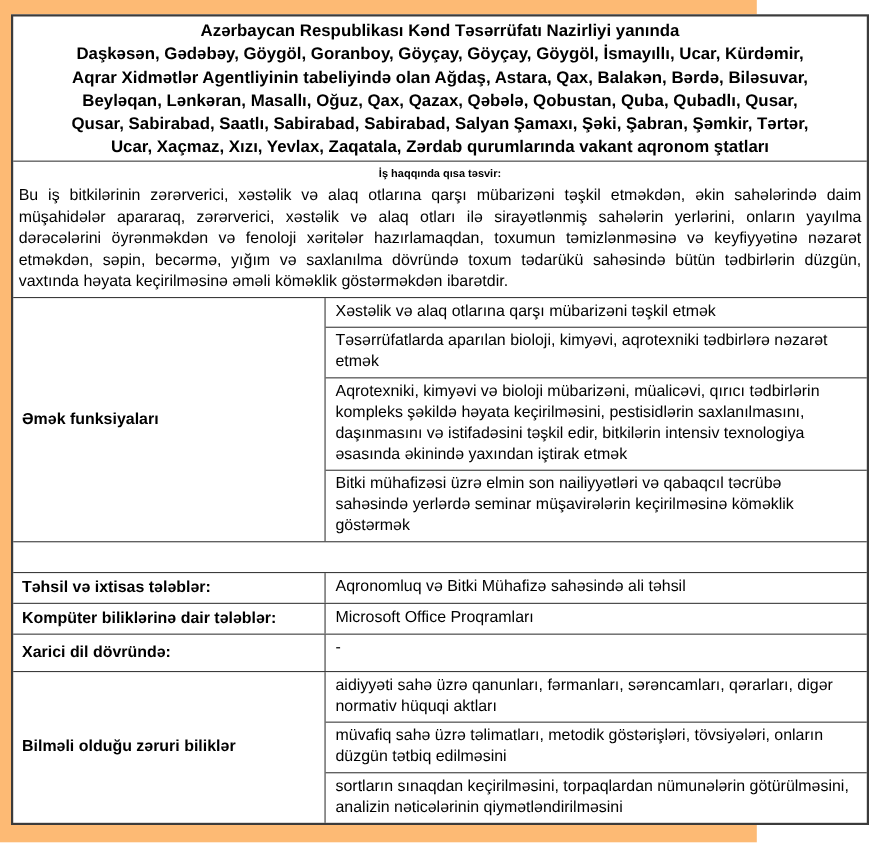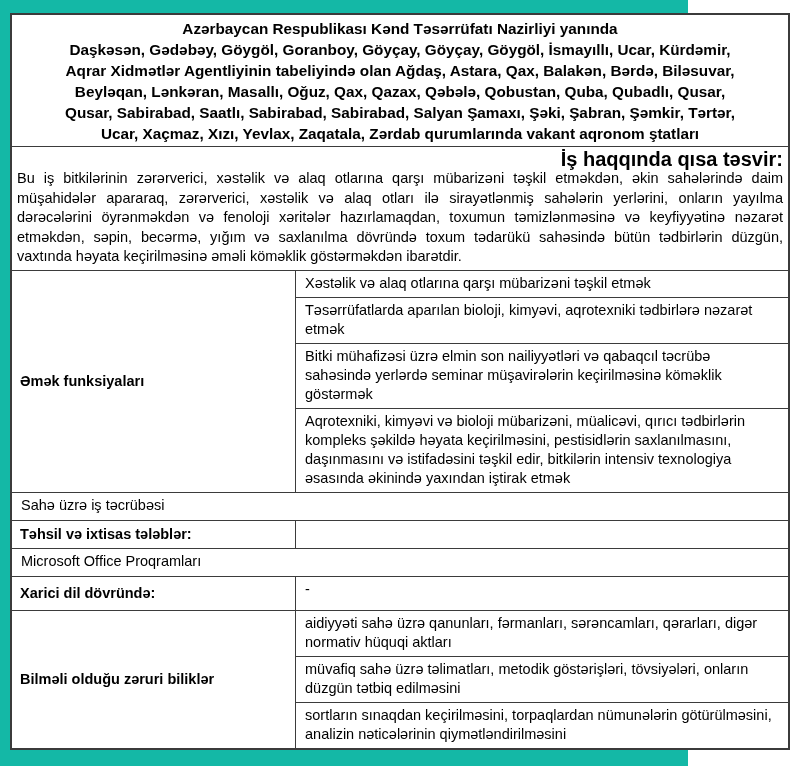--- a/index.html
+++ b/index.html
@@ -6,21 +6,21 @@
   html, body {
     width: 800px; height: 766px;
     background: #ffffff;
     font-family: "Liberation Sans", "DejaVu Sans", sans-serif;
     color: #000000;
     overflow: hidden;
   }
   .page {
     position: relative;
     width: 688px; height: 766px;
-    background: #14b8a6;
+    background: #fdba74;
   }
   .doc {
     position: absolute;
     left: 10px; top: 13px;
     width: 780px;
     border: 2px solid #3b3b3b;
     background: #ffffff;
     font-size: 14.5px;
     line-height: 19px;
   }
@@ -31,23 +31,23 @@
     padding: 3px 6px 2px 6px;
     text-align: center;
     font-weight: bold;
     font-size: 15.3px;
     line-height: 21px;
   }
 
   
   .desc-cell { padding: 2px 5px 3px 5px; }
   .desc-title {
-    text-align: right;
+    text-align: center;
     font-weight: bold;
-    font-size: 20px;
+    font-size: 10px;
     line-height: 20px;
   }
   .desc-body {
     text-align: justify;
     line-height: 19.5px;
   }
 
   
   .row {
     display: grid;
@@ -89,36 +89,37 @@
     <div class="desc-cell">
       <div class="desc-title">İş haqqında qısa təsvir:</div>
       <div class="desc-body">Bu iş bitkilərinin zərərverici, xəstəlik və alaq otlarına qarşı mübarizəni təşkil etməkdən, əkin sahələrində daim müşahidələr apararaq, zərərverici, xəstəlik və alaq otları ilə sirayətlənmiş sahələrin yerlərini, onların yayılma dərəcələrini öyrənməkdən və fenoloji xəritələr hazırlamaqdan, toxumun təmizlənməsinə və keyfiyyətinə nəzarət etməkdən, səpin, becərmə, yığım və saxlanılma dövründə toxum tədarükü sahəsində bütün tədbirlərin düzgün, vaxtında həyata keçirilməsinə əməli köməklik göstərməkdən ibarətdir.</div>
     </div>
 
     <div class="row">
       <div class="label-cell">Əmək funksiyaları</div>
       <div class="vals">
         <div class="value-cell">Xəstəlik və alaq otlarına qarşı mübarizəni təşkil etmək</div>
         <div class="value-cell">Təsərrüfatlarda aparılan bioloji, kimyəvi, aqrotexniki tədbirlərə nəzarət etmək</div>
+        <div class="value-cell">Aqrotexniki, kimyəvi və bioloji mübarizəni, müalicəvi, qırıcı tədbirlərin kompleks şəkildə həyata keçirilməsini, pestisidlərin saxlanılmasını, daşınmasını və istifadəsini təşkil edir, bitkilərin intensiv texnologiya əsasında əkinində yaxından iştirak etmək</div>
         <div class="value-cell">Bitki mühafizəsi üzrə elmin son nailiyyətləri və qabaqcıl təcrübə sahəsində yerlərdə seminar müşavirələrin keçirilməsinə köməklik göstərmək</div>
-        <div class="value-cell">Aqrotexniki, kimyəvi və bioloji mübarizəni, müalicəvi, qırıcı tədbirlərin kompleks şəkildə həyata keçirilməsini, pestisidlərin saxlanılmasını, daşınmasını və istifadəsini təşkil edir, bitkilərin intensiv texnologiya əsasında əkinində yaxından iştirak etmək</div>
       </div>
     </div>
 
     <div class="row row-single">
+    </div>
+
+    <div class="row row-single">
+      <div class="label-cell">Təhsil və ixtisas tələblər:</div>
       <div class="vals">
-        <div class="value-cell">Sahə üzrə iş təcrübəsi</div>
+        <div class="value-cell">Aqronomluq və Bitki Mühafizə sahəsində ali təhsil</div>
       </div>
     </div>
 
     <div class="row row-single">
-      <div class="label-cell">Təhsil və ixtisas tələblər:</div>
-    </div>
-
-    <div class="row row-single">
+      <div class="label-cell">Kompüter biliklərinə dair tələblər:</div>
       <div class="vals">
         <div class="value-cell">Microsoft Office Proqramları</div>
       </div>
     </div>
 
     <div class="row row-single row-xarici">
       <div class="label-cell">Xarici dil dövründə:</div>
       <div class="vals">
         <div class="value-cell">-</div>
       </div>

